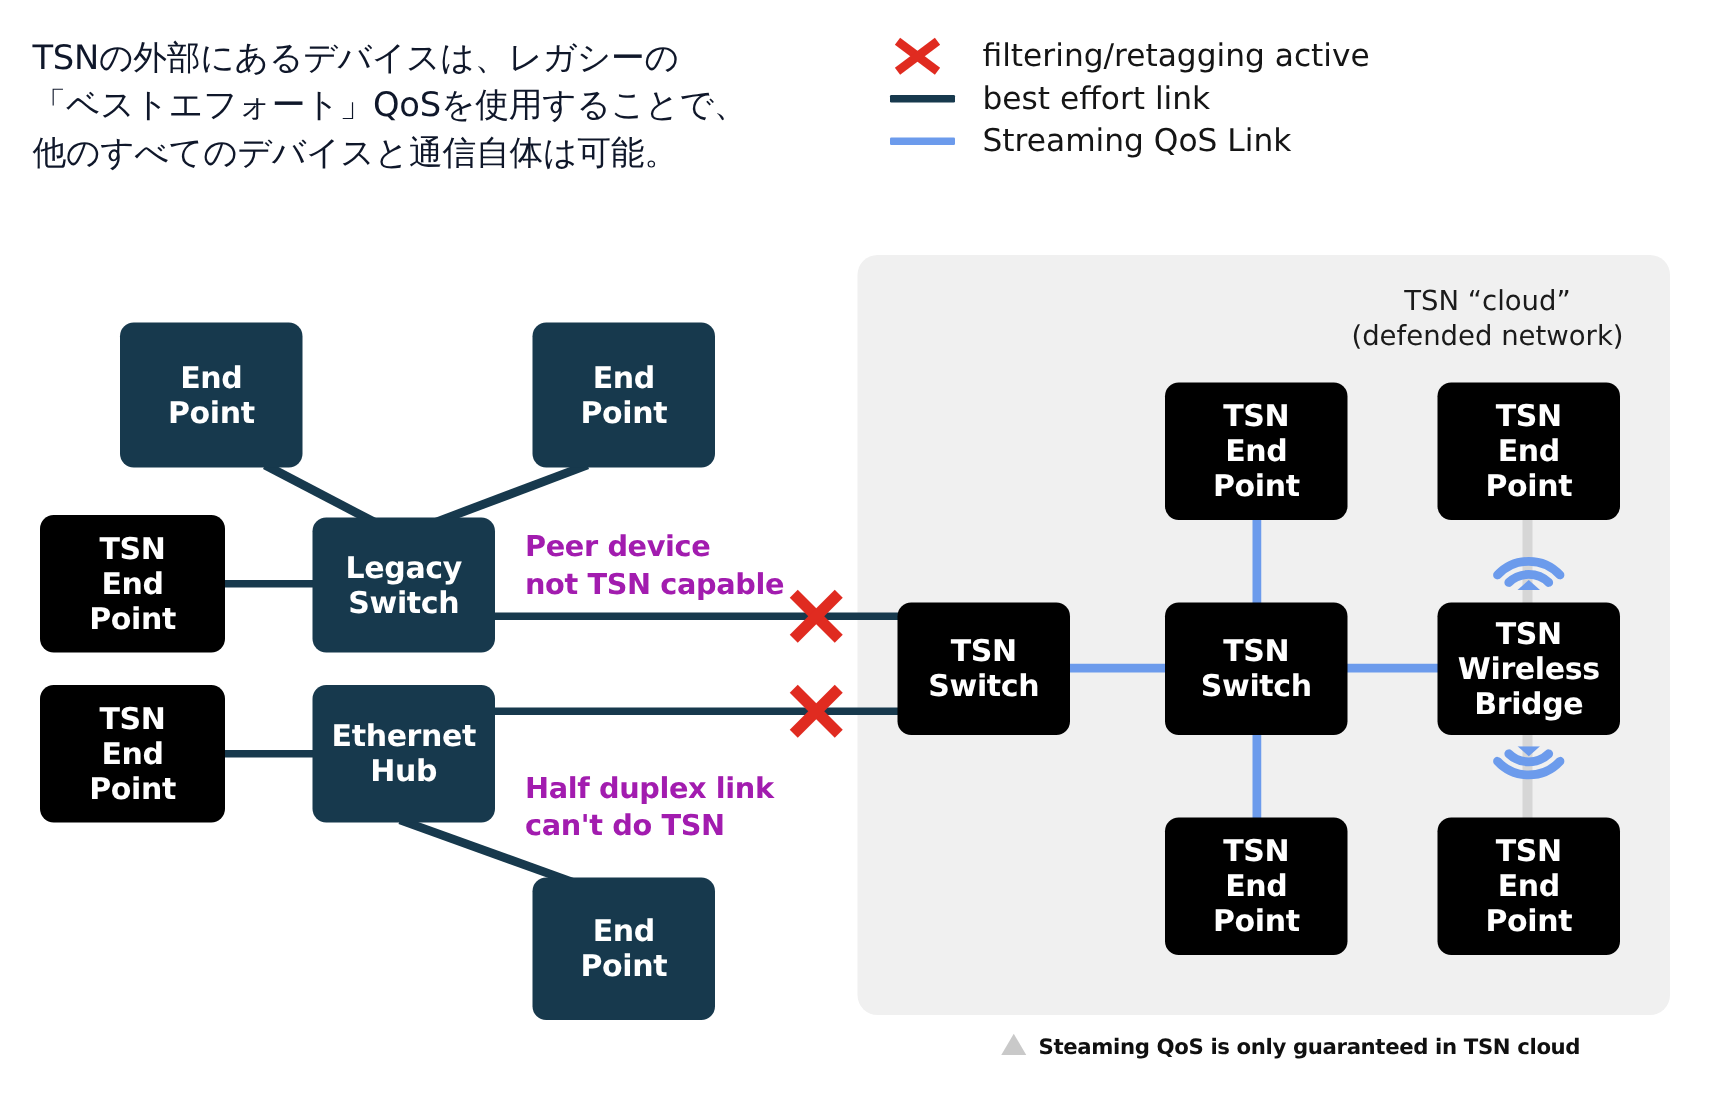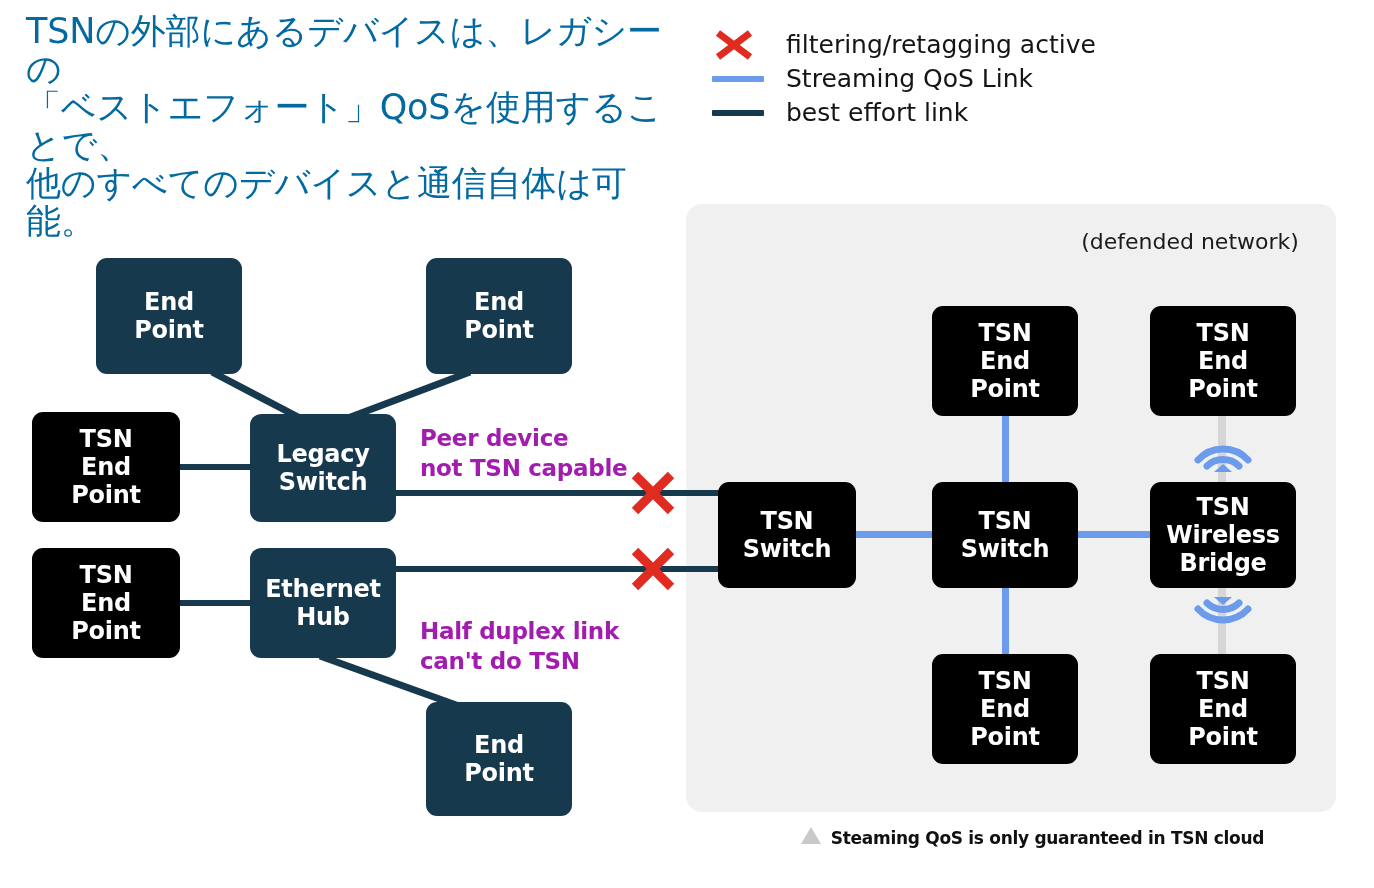--- a/index.html
+++ b/index.html
@@ -7,22 +7,22 @@
     width:1374px;height:888px;
     background:#ffffff;
     font-family:"Liberation Sans","DejaVu Sans",sans-serif;
     overflow:hidden;
     position:relative;
   }
   #stage{position:absolute;left:0;top:0;width:1374px;height:888px;}
 
   
   .intro{
-    position:absolute;left:26px;top:12px;width:640px;
-    font-size:35px;line-height:38px;color:#0369a1;
+    position:absolute;left:26px;top:28px;width:640px;
+    font-size:27px;line-height:38px;color:#0f172a;
     font-family:"DejaVu Sans","Liberation Sans",sans-serif;
     letter-spacing:-0.2px;
     white-space:pre-line;
   }
 
   
   .legend{position:absolute;left:712px;top:28px;width:420px;}
   .legend-row{display:flex;align-items:center;height:34px;}
   .legend-mark{width:62px;flex:0 0 62px;display:flex;align-items:center;justify-content:flex-start;}
   .legend-label{font-size:25px;color:#151515;line-height:30px;
@@ -103,34 +103,35 @@
       <span class="legend-mark">
         <svg width="44" height="34" viewBox="0 0 44 34">
           <line x1="6" y1="5" x2="38" y2="29" stroke="#e02b20" stroke-width="7" stroke-linecap="butt"></line>
           <line x1="38" y1="5" x2="6" y2="29" stroke="#e02b20" stroke-width="7" stroke-linecap="butt"></line>
         </svg>
       </span>
       <span class="legend-label">filtering/retagging active</span>
     </div>
     <div class="legend-row">
       <span class="legend-mark">
+        <span class="swatch-line" style="background:#17394d"></span>
+      </span>
+      <span class="legend-label">best effort link</span>
+    </div>
+    <div class="legend-row">
+      <span class="legend-mark">
         <span class="swatch-line" style="background:#6c9bec"></span>
       </span>
       <span class="legend-label">Streaming QoS Link</span>
     </div>
-    <div class="legend-row">
-      <span class="legend-mark">
-        <span class="swatch-line" style="background:#17394d"></span>
-      </span>
-      <span class="legend-label">best effort link</span>
-    </div>
   </div>
 
   <div class="cloud"></div>
   <div class="cloud-label">
+    <div>TSN “cloud”</div>
     <div>(defended network)</div>
   </div>
 
   <svg class="diag">
     <line x1="212" y1="372" x2="300" y2="418" stroke="#17394d" stroke-width="7"></line>
     <line x1="470" y1="372" x2="348" y2="418" stroke="#17394d" stroke-width="7"></line>
     <line x1="320" y1="656" x2="470" y2="710" stroke="#17394d" stroke-width="7"></line>
   </svg>
 
   <div class="edge dark" style="left:180px;top:464px;width:72px;height:6px;"></div>

